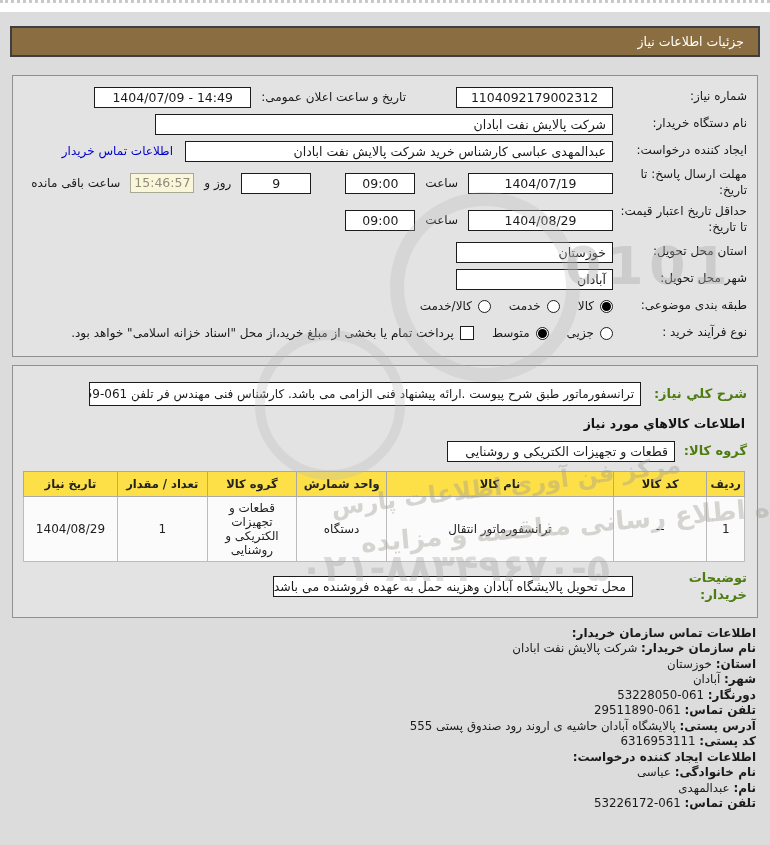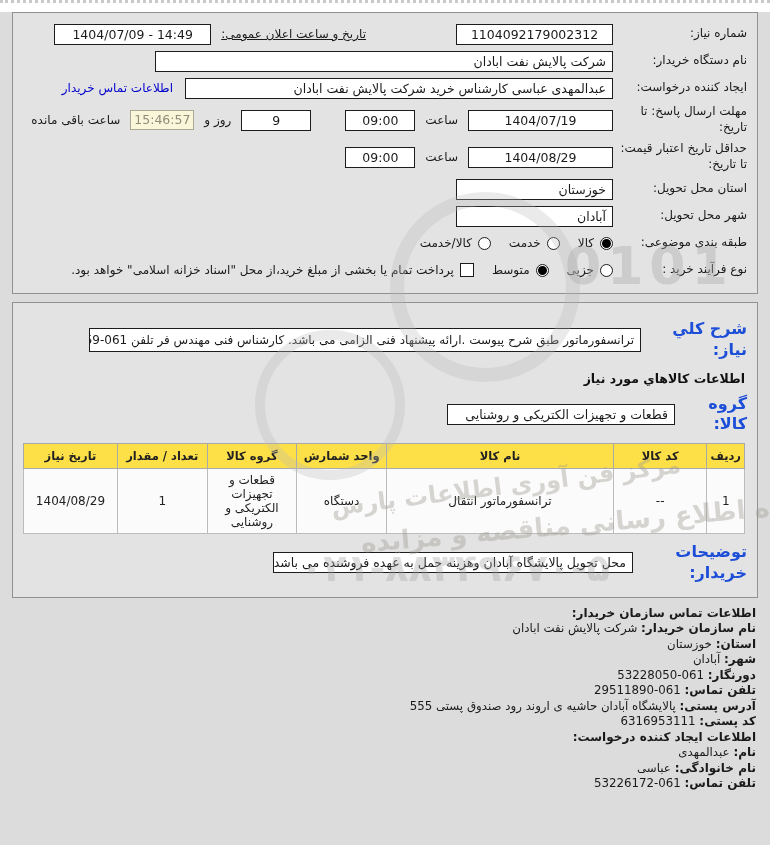--- a/index.html
+++ b/index.html
@@ -23,41 +23,41 @@
 
   .panel {
     margin:0 12px; background:#e3e3e3;
     border:1px solid #919191; padding:6px 0 8px 0;
     position:relative; z-index:1;
   }
   .panel2 { margin-top:8px; padding-bottom:10px; }
 
   .row { display:flex; align-items:center; gap:6px; margin:3px 10px; min-height:24px; }
   .lbl { width:128px; flex:none; font-size:12px; line-height:1.3; color:#1a1a1a; }
-  .lbl-b { font-weight:bold; font-size:16px; color:#1d4ed8; }
+  .lbl-b { font-weight:bold; font-size:13px; color:#4d7c0f; }
   .inline-lbl { font-size:12px; margin:0 4px; }
 
   .box {
     background:#ffffff; border:1px solid #1c1c1c;
     height:21px; line-height:19px; font-size:12.5px;
     padding:0 6px; overflow:hidden; white-space:nowrap;
   }
   .box.center { text-align:center; }
   .ltr { direction:ltr; unicode-bidi:isolate; }
 
   .w157 { width:157px; } .w145 { width:145px; } .w70 { width:70px; }
   .w458 { width:458px; } .w400 { width:428px; } .w228 { width:228px; }
   .w552 { width:552px; } .w360 { width:360px; }
 
   .countdown {
     background:#faf6da; border:1px solid #a9a996; color:#8d8d7b;
     height:20px; line-height:18px; font-size:12.5px; width:64px; text-align:center;
   }
   .gap28 { margin-right:28px; }
-  .gap60 { margin-right:84px;text-decoration:underline; }
+  .gap60 { margin-right:44px; }
 
   .link { color:#0000cc; font-size:12px; cursor:pointer; margin-right:6px; }
 
   .radio {
     width:13px; height:13px; border:1px solid #1c1c1c; border-radius:50%;
     background:#fff; display:inline-block; position:relative; flex:none;
   }
   .radio.sel::after {
     content:""; position:absolute; top:1px; left:1px; right:1px; bottom:1px;
     background:#000; border-radius:50%;
@@ -98,20 +98,21 @@
   .wm-phone { font-weight:bold; font-size:38px; color:rgba(160,160,160,0.35); letter-spacing:4px; }
   .wm-digits { font-weight:bold; font-size:52px; color:rgba(170,170,170,0.40); letter-spacing:6px; }
 </style>
 </head>
 <body>
 
 <div class="screen">
 
   <div class="topstrip"></div>
 
+  <div class="titlebar">جزئیات اطلاعات نیاز</div>
 
   <div class="panel">
 
     <div class="row">
       <div class="lbl">شماره نیاز:</div>
       <div class="box center ltr w157">1104092179002312</div>
       <div class="inline-lbl gap60">تاریخ و ساعت اعلان عمومی:</div>
       <div class="box center ltr w157">1404/07/09 - 14:49</div>
     </div>
 
@@ -225,22 +226,22 @@
   <div class="contact">
     <div class="line"><b>اطلاعات تماس سازمان خریدار:</b></div>
     <div class="line"><b>نام سازمان خریدار:</b> <span>شرکت پالایش نفت ابادان</span></div>
     <div class="line"><b>استان:</b> <span>خوزستان</span></div>
     <div class="line"><b>شهر:</b> <span>آبادان</span></div>
     <div class="line"><b>دورنگار:</b> <span class="ltr">53228050-061</span></div>
     <div class="line"><b>تلفن تماس:</b> <span class="ltr">29511890-061</span></div>
     <div class="line"><b>آدرس پستی:</b> <span>پالایشگاه آبادان حاشیه ی اروند رود صندوق پستی 555</span></div>
     <div class="line"><b>کد پستی:</b> <span class="ltr">6316953111</span></div>
     <div class="line"><b>اطلاعات ایجاد کننده درخواست:</b></div>
+    <div class="line"><b>نام خانوادگی:</b> <span>عباسی</span></div>
     <div class="line"><b>نام:</b> <span>عبدالمهدی</span></div>
-    <div class="line"><b>نام خانوادگی:</b> <span>عباسی</span></div>
     <div class="line"><b>تلفن تماس:</b> <span class="ltr">53226172-061</span></div>
   </div>
 
   <div class="wm wm-circle" style="left:390px; top:192px; width:190px; height:190px;"></div>
   <div class="wm wm-circle" style="left:255px; top:330px; width:150px; height:150px; border-width:10px;"></div>
   <div class="wm wm-digits ltr" style="left:565px; top:236px;">0101</div>
   <div class="wm wm-fa" style="left:330px; top:472px; font-size:24px; transform:rotate(-7deg);">مرکز فن آوری اطلاعات پارس</div>
   <div class="wm wm-fa" style="left:360px; top:508px; font-size:26px; transform:rotate(-5deg);">پایگاه اطلاع رسانی مناقصه و مزایده</div>
   <div class="wm wm-phone ltr" style="left:300px; top:546px;">۰۲۱-۸۸۳۴۹۶۷۰-۵</div>
 

